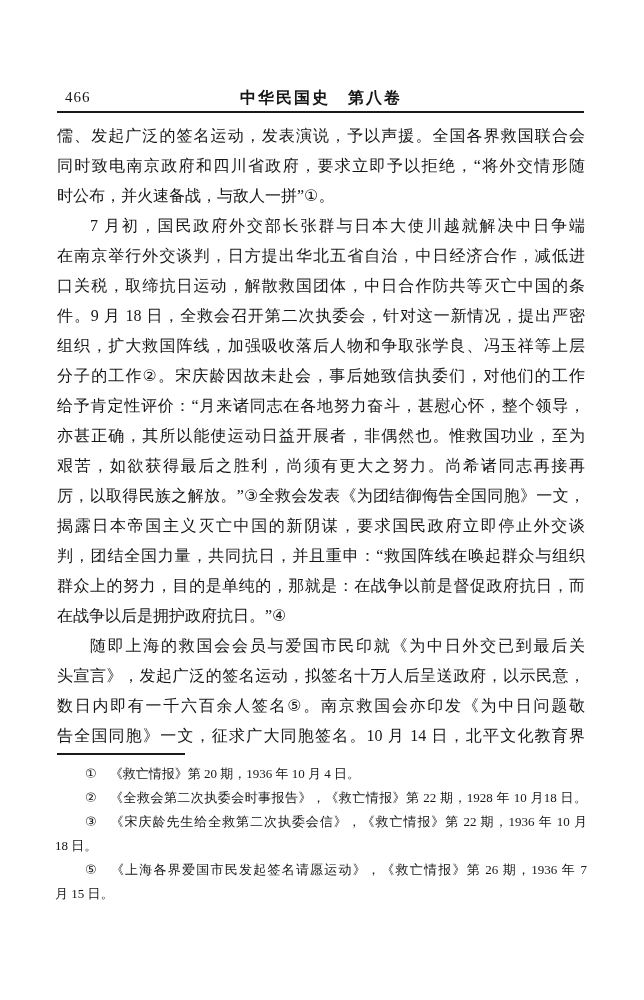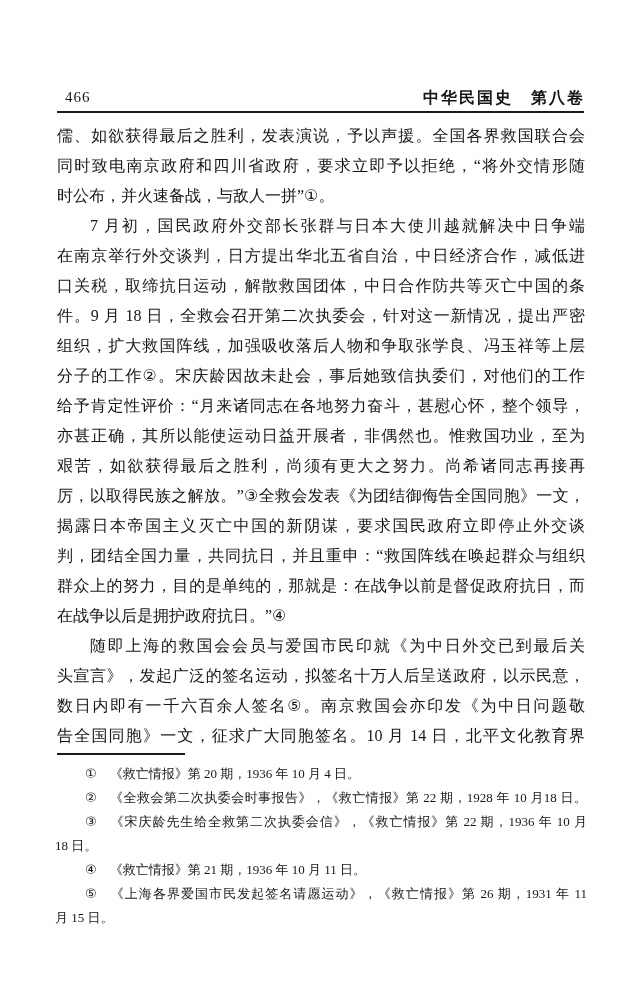--- a/index.html
+++ b/index.html
@@ -29,21 +29,21 @@
     top: 1px;
     font-family: "Liberation Serif", "DejaVu Serif", serif;
     font-size: 15px;
     letter-spacing: 1px;
   }
   .page-title {
     position: absolute;
     left: 0;
     right: 0;
     top: 0;
-    text-align: right;
+    text-align: center;
     font-family: "Liberation Sans", "DejaVu Sans", sans-serif;
     font-size: 16px;
     font-weight: bold;
     letter-spacing: 2px;
   }
   .header-rule {
     position: absolute;
     top: 111px;
     left: 57px;
     width: 527px;
@@ -114,21 +114,21 @@
 
   <header class="page-header">
     <span class="page-num">466</span>
     <span class="page-title">中华民国史　第八卷</span>
   </header>
 
   <div class="header-rule"></div>
 
   <main class="body-text" id="body-text">
       <div class="paragraph">
-        <div class="line">儒、如欲获得最后之胜利，发表演说，予以声援。全国各界救国联合会</div>
+        <div class="line">儒、发起广泛的签名运动，发表演说，予以声援。全国各界救国联合会</div>
         <div class="line">同时致电南京政府和四川省政府，要求立即予以拒绝，“将外交情形随</div>
         <div class="line last">时公布，并火速备战，与敌人一拼”①。</div>
       </div>
       <div class="paragraph">
         <div class="line indent">7 月初，国民政府外交部长张群与日本大使川越就解决中日争端</div>
         <div class="line">在南京举行外交谈判，日方提出华北五省自治，中日经济合作，减低进</div>
         <div class="line">口关税，取缔抗日运动，解散救国团体，中日合作防共等灭亡中国的条</div>
         <div class="line">件。9 月 18 日，全救会召开第二次执委会，针对这一新情况，提出严密</div>
         <div class="line">组织，扩大救国阵线，加强吸收落后人物和争取张学良、冯玉祥等上层</div>
         <div class="line">分子的工作②。宋庆龄因故未赴会，事后她致信执委们，对他们的工作</div>
@@ -156,21 +156,18 @@
         <div class="fn-line fn-first last"><span class="fn-marker">①</span><span>《救亡情报》第 20 期，1936 年 10 月 4 日。</span></div>
       </div>
       <div class="footnote">
         <div class="fn-line fn-first"><span class="fn-marker">②</span><span>《全救会第二次执委会时事报告》，《救亡情报》第 22 期，1928 年 10 月18 日。</span></div>
       </div>
       <div class="footnote">
         <div class="fn-line fn-first"><span class="fn-marker">③</span><span>《宋庆龄先生给全救第二次执委会信》，《救亡情报》第 22 期，1936 年 10 月</span></div>
         <div class="fn-line last">18 日。</div>
       </div>
       <div class="footnote">
-        <div class="fn-line fn-first last"><span class="fn-marker">④</span><span>《救亡情报》第 21 期，1936 年 10 月 11 日。</span></div>
-      </div>
-      <div class="footnote">
-        <div class="fn-line fn-first"><span class="fn-marker">⑤</span><span>《上海各界爱国市民发起签名请愿运动》，《救亡情报》第 26 期，1931 年 11</span></div>
+        <div class="fn-line fn-first"><span class="fn-marker">⑤</span><span>《上海各界爱国市民发起签名请愿运动》，《救亡情报》第 26 期，1936 年 7</span></div>
         <div class="fn-line last">月 15 日。</div>
       </div>
     </section>
 
 </div>
 
 </body></html>

